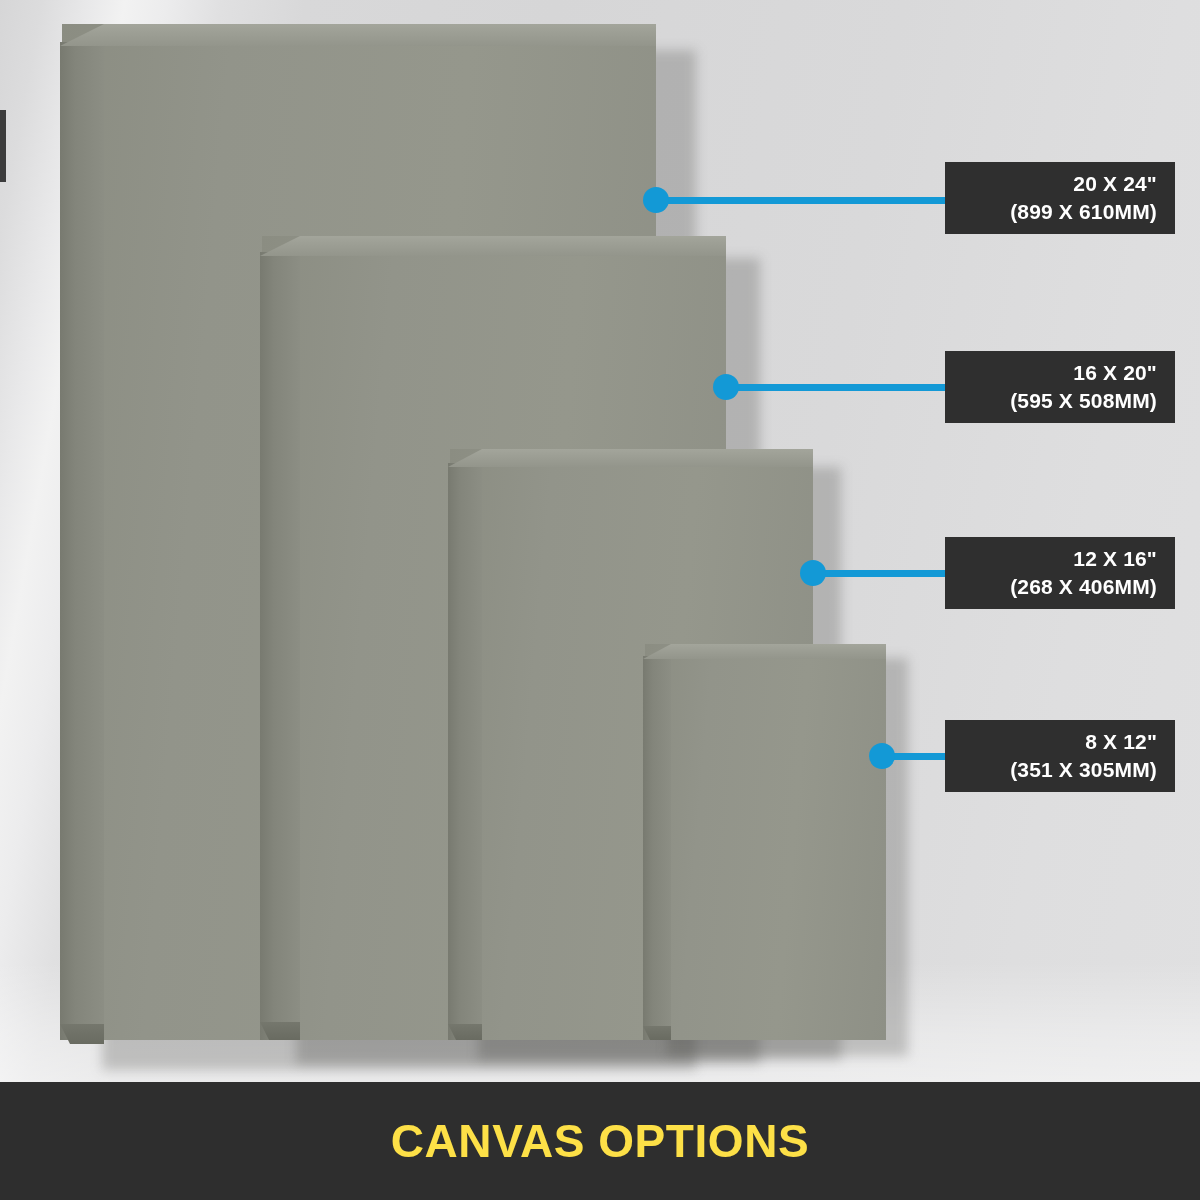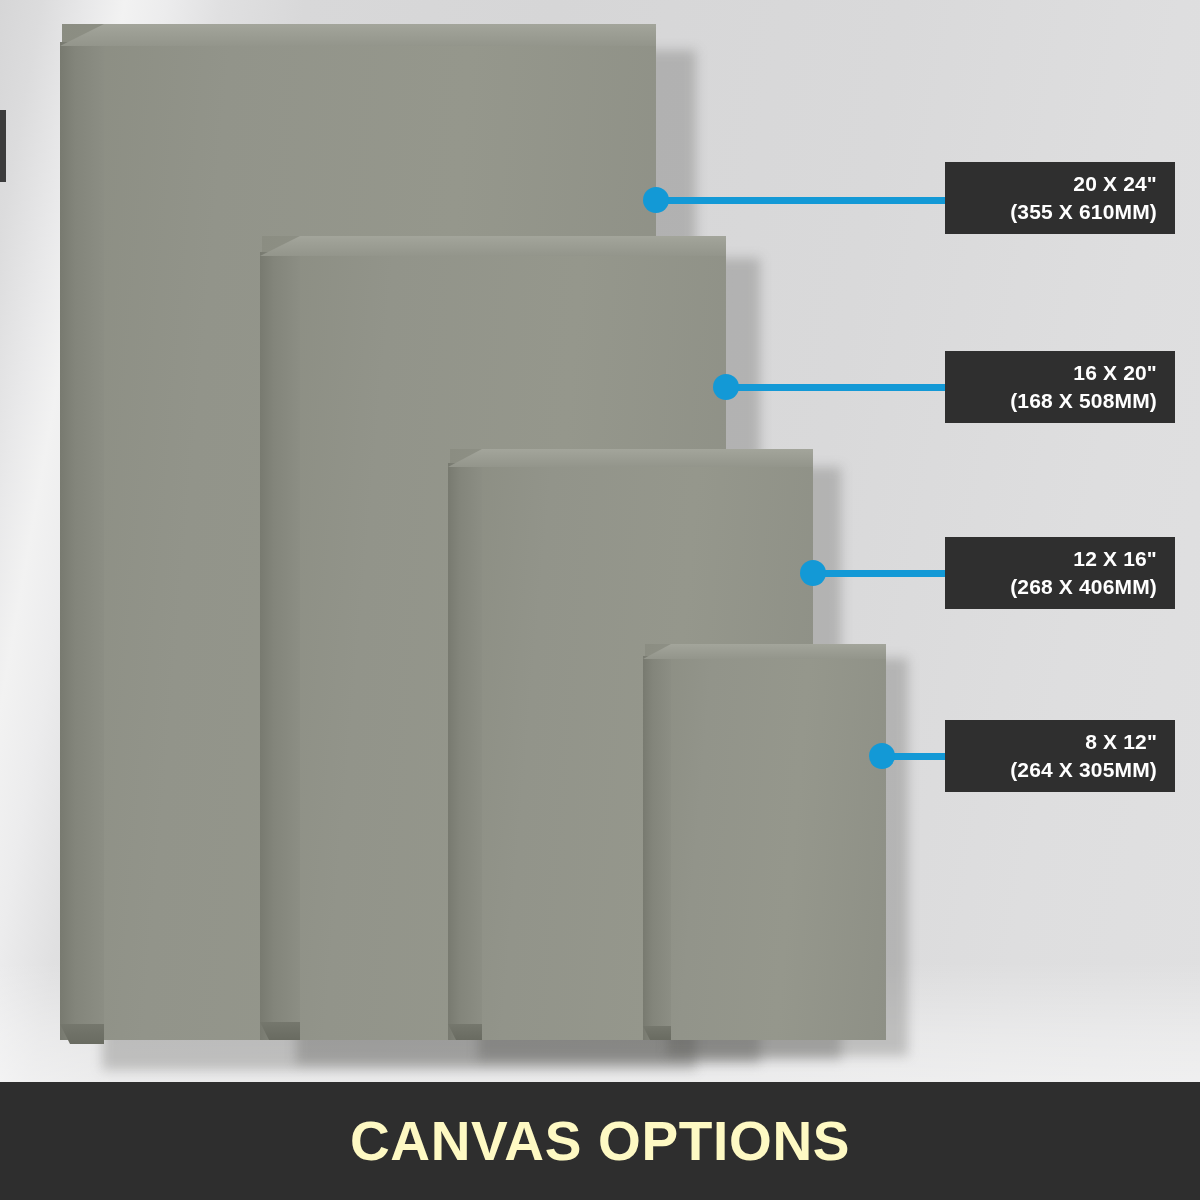--- a/index.html
+++ b/index.html
@@ -142,22 +142,22 @@
   .label-box .l1 { font-size:21px; line-height:1.34; }
   .label-box .l2 { font-size:21px; line-height:1.34; }
 
   
   #banner {
     position:absolute; left:0; top:1082px; width:1200px; height:118px;
     background:#2e2e2e;
     display:flex; align-items:center; justify-content:center;
   }
   #banner-title {
-    color:#fef9c3;
-    font-size:55px;
+    color:#fde047;
+    font-size:46px;
     font-weight:bold;
     letter-spacing:.012em;
   }
 </style>
 </head>
 <body>
 
 <div id="wall">
   <div id="wall-floorshade"></div>
 </div>
@@ -381,39 +381,39 @@
               background:linear-gradient(to bottom,#a3a59b,#93958b);"></div>
   <div class="side-bottom" style="left:-2px; top:382px; width:30px; height:14px;
               clip-path:polygon(0 0, 28px 0, 28px 100%, 7px 100%);
               background:linear-gradient(to bottom,#75776d,#696b61);"></div>
 </div>
 
 <div class="callout-line" style="left:656px; top:197px; width:300px;"></div>
 <div class="callout-dot" style="left:643px; top:187px;"></div>
 <div class="label-box" style="left:945px; top:162px; width:230px; height:72px;">
   <span class="l1">20 X 24"</span>
-  <span class="l2">(355 X 610MM)</span>
+  <span class="l2">(899 X 610MM)</span>
 </div>
 
 <div class="callout-line" style="left:726px; top:384px; width:230px;"></div>
 <div class="callout-dot" style="left:713px; top:374px;"></div>
 <div class="label-box" style="left:945px; top:351px; width:230px; height:72px;">
   <span class="l1">16 X 20"</span>
-  <span class="l2">(168 X 508MM)</span>
+  <span class="l2">(595 X 508MM)</span>
 </div>
 
 <div class="callout-line" style="left:813px; top:570px; width:143px;"></div>
 <div class="callout-dot" style="left:800px; top:560px;"></div>
 <div class="label-box" style="left:945px; top:537px; width:230px; height:72px;">
   <span class="l1">12 X 16"</span>
   <span class="l2">(268 X 406MM)</span>
 </div>
 
 <div class="callout-line" style="left:886px; top:753px; width:70px;"></div>
 <div class="callout-dot" style="left:869px; top:743px;"></div>
 <div class="label-box" style="left:945px; top:720px; width:230px; height:72px;">
   <span class="l1">8 X 12"</span>
-  <span class="l2">(264 X 305MM)</span>
+  <span class="l2">(351 X 305MM)</span>
 </div>
 
 <div id="banner">
   <span id="banner-title">CANVAS OPTIONS</span>
 </div>
 
 </body></html>

